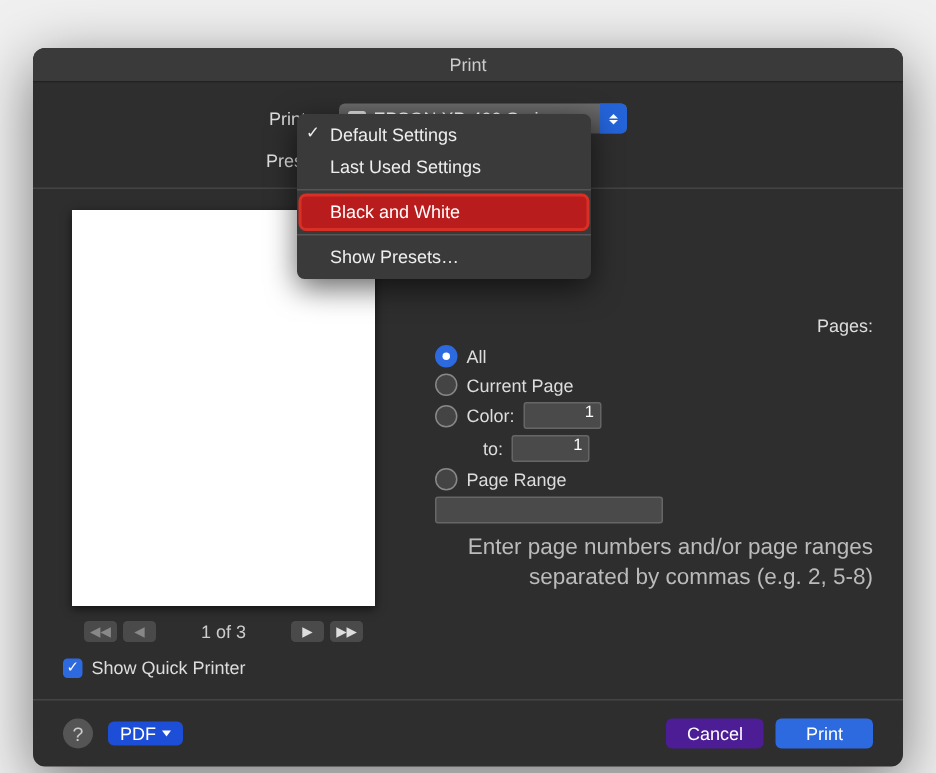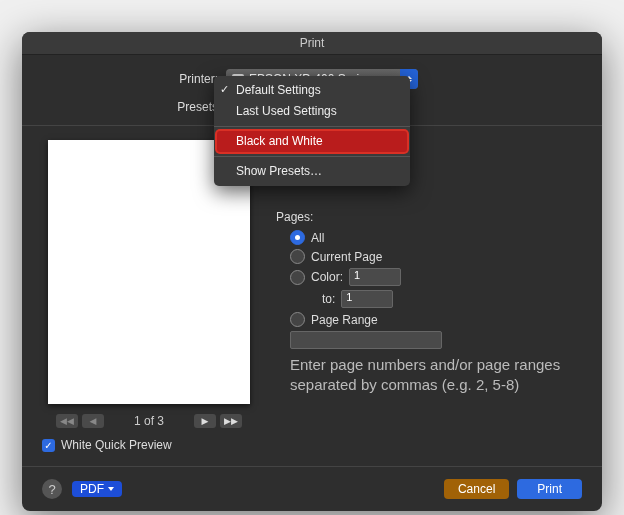--- a/index.html
+++ b/index.html
@@ -138,20 +138,21 @@
   display: flex;
   align-items: center;
   justify-content: center;
   color: #fff;
   font-size: 10px;
 }
 .right-col {
   flex: 1;
   color: #ddd;
   padding-top: 40px;
+  text-align: right;
 }
 .copies-row {
   display: flex;
   align-items: center;
   gap: 8px;
   margin-bottom: 10px;
 }
 .copies-input {
   width: 36px;
   height: 18px;
@@ -262,27 +263,27 @@
 .spacer { flex: 1; }
 .btn {
   height: 20px;
   padding: 0 14px;
   border-radius: 4px;
   display: flex;
   align-items: center;
   color: #fff;
   margin-left: 8px;
 }
-.btn-default { background: #a16207; }
+.btn-default { background: #4c1d95; }
 .btn-primary { background: #2d6ae0; padding: 0 20px; }
 
 
 .dropdown {
   position: absolute;
-  left: 192px;
+  left: 176px;
   top: 44px;
   width: 196px;
   background: #3a3a3a;
   border-radius: 5px;
   box-shadow: 0 6px 20px rgba(0,0,0,0.6);
   padding: 4px 0;
   z-index: 100;
 }
 .menu-item {
   padding: 3px 10px 3px 22px;
@@ -356,21 +357,21 @@
             <div class="nav-b">◀</div>
           </div>
           <span>1 of 3</span>
           <div class="nav-btns">
             <div class="nav-b active">▶</div>
             <div class="nav-b active">▶▶</div>
           </div>
         </div>
         <div class="show-preview">
           <div class="checkbox">✓</div>
-          <span>White Quick Preview</span>
+          <span>Show Quick Printer</span>
         </div>
       </div>
 
       <div class="right-col">
         <div class="copies-row" style="visibility:hidden">
           <span>Copies:</span>
           <div class="copies-input">1</div>
         </div>
 
         <div class="section-label">Pages:</div>

